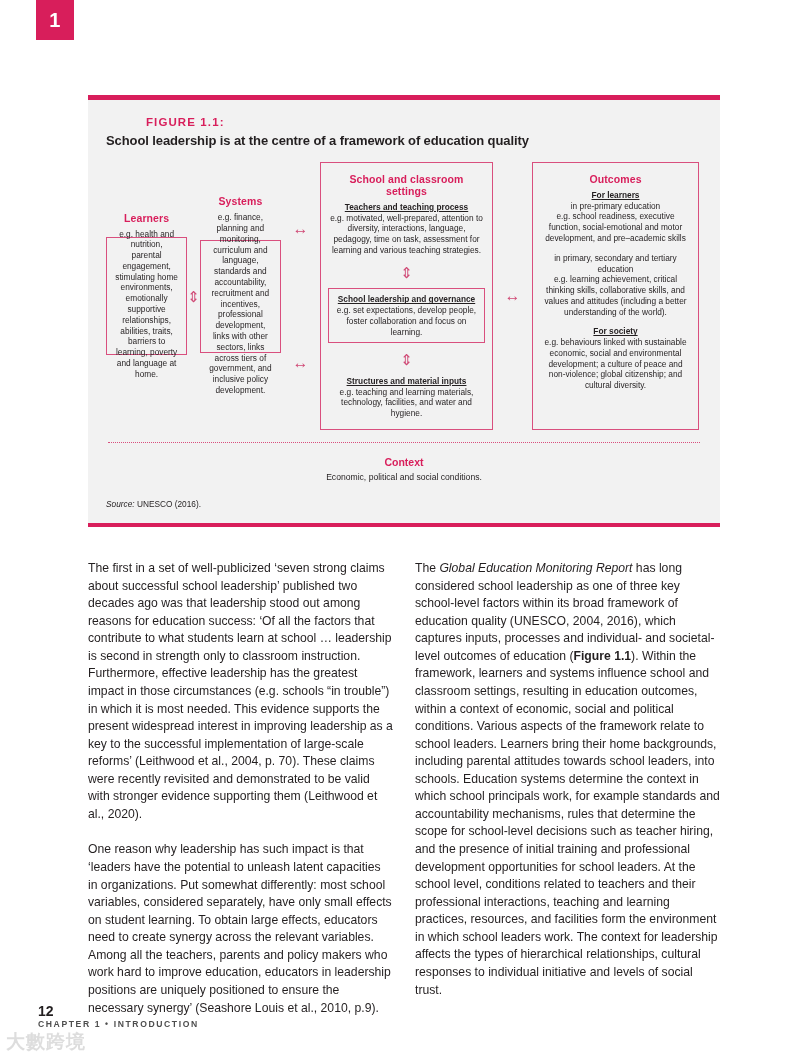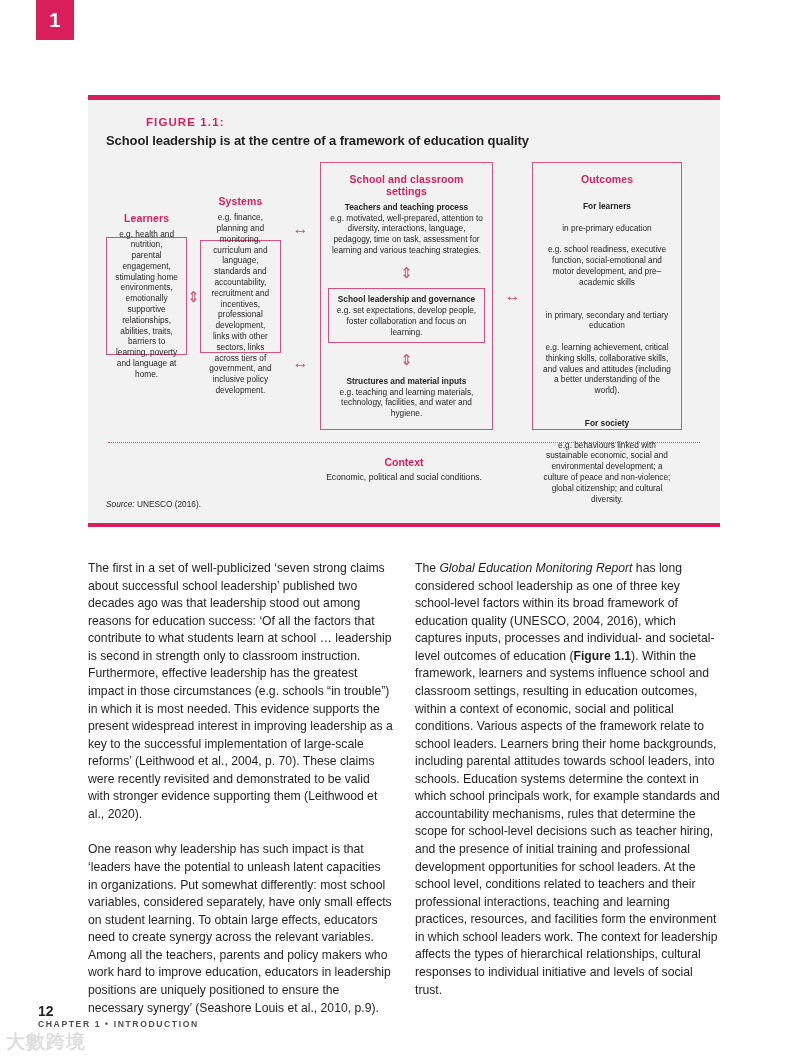--- a/index.html
+++ b/index.html
@@ -101,37 +101,38 @@
     font-weight: bold;
     font-size: 10.5px;
     margin-bottom: 5px;
     letter-spacing: 0.1px;
   }
   .box-sub-bold {
     font-weight: bold;
     font-size: 8.3px;
     color: #231f20;
     line-height: 1.28;
+    text-decoration: underline;
   }
   .box-text {
     font-size: 8.3px;
     line-height: 1.3;
     color: #231f20;
   }
   .box-italic {
     font-size: 8.3px;
     line-height: 1.3;
     color: #231f20;
   }
   .spacer-line { height: 9px; }
 
   .box-learners { width: 175px; height: 118px; display:flex; flex-direction:column; justify-content:center;}
   .box-systems  { width: 175px; height: 113px; display:flex; flex-direction:column; justify-content:center;}
   .box-scs      { width: 173px; height: 268px; padding: 10px 7px; display:flex; flex-direction:column; }
-  .box-outcomes { width: 150px; height: 268px; padding: 10px 8px; display:flex; flex-direction:column;gap:11px;}
+  .box-outcomes { width: 167px; height: 268px; padding: 10px 8px; display:flex; flex-direction:column;}
 
   .inner-box {
     border: 1.4px solid #d94f7e;
     background: #f2f2f2;
     padding: 5px 6px;
     text-align: center;
     width: 100%;
     box-sizing: border-box;
   }
 

